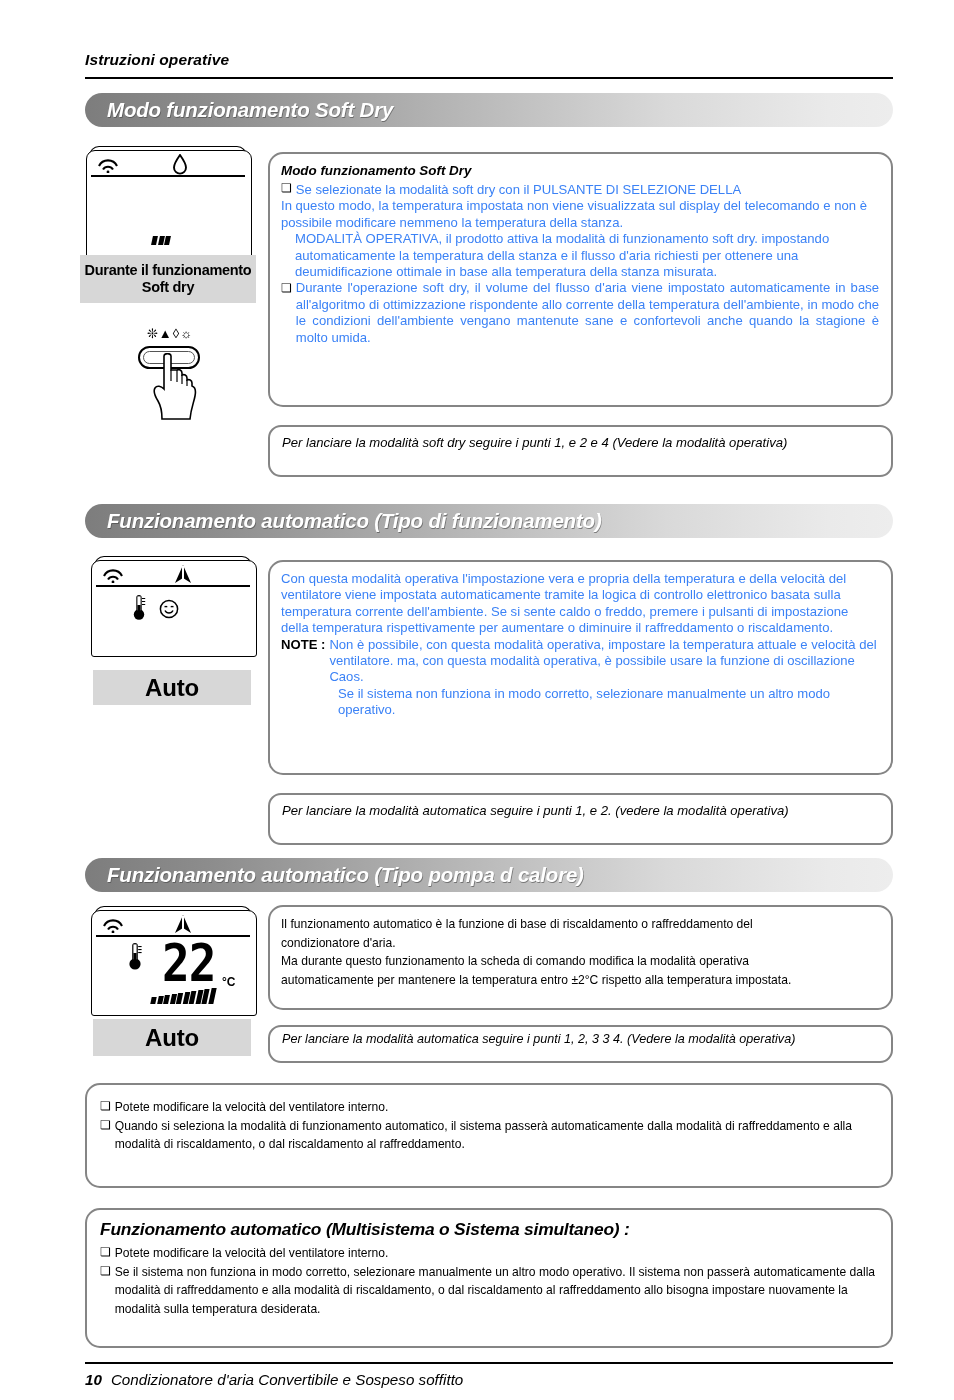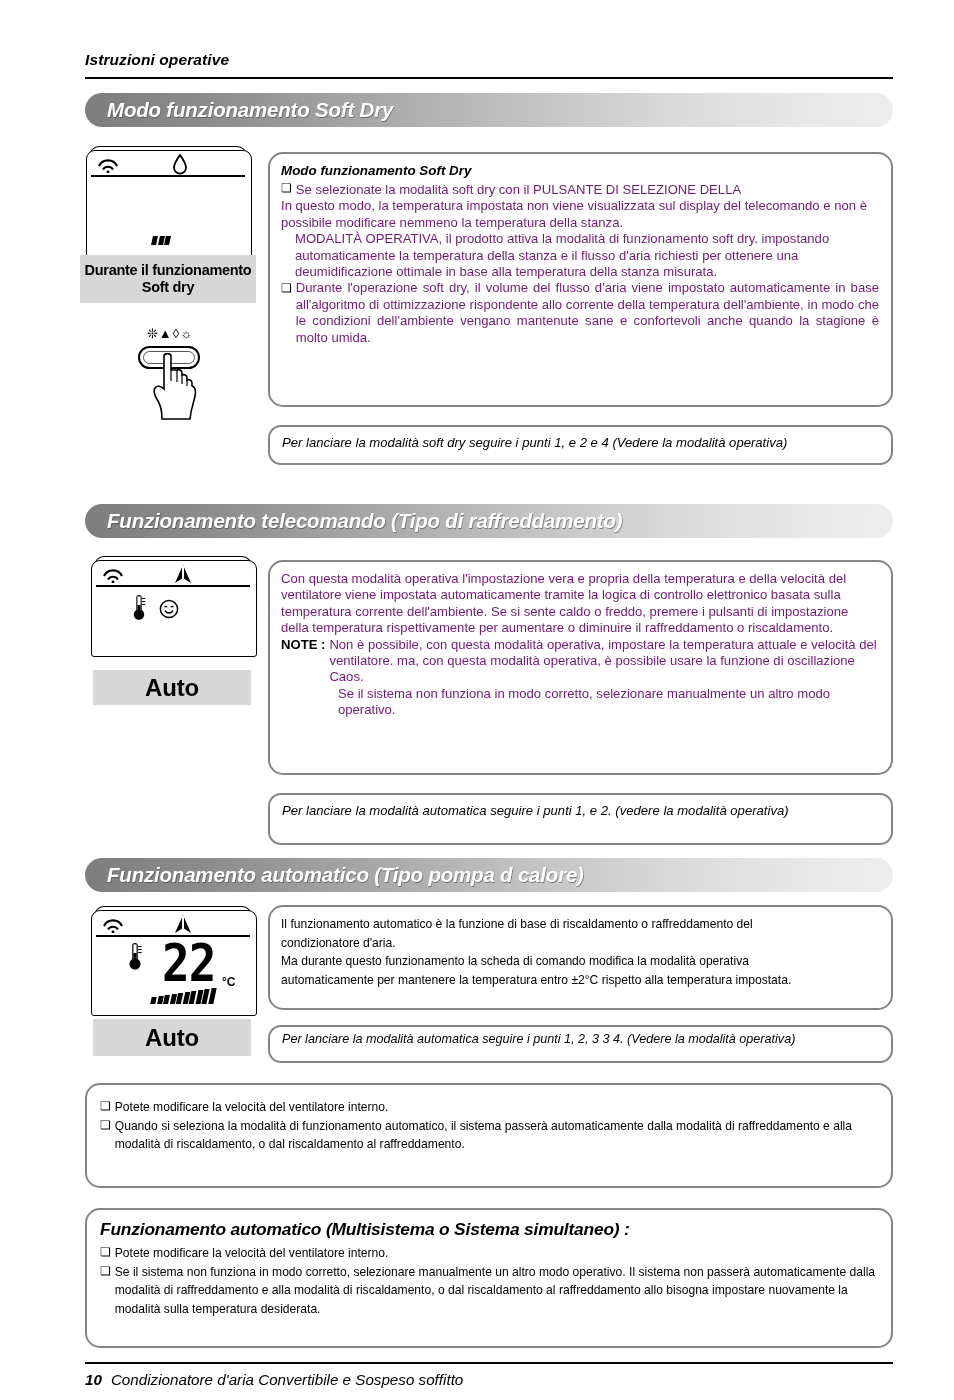--- a/index.html
+++ b/index.html
@@ -68,21 +68,21 @@
     box-sizing: border-box;
     border: 2.1px solid #858585;
     border-radius: 13px;
     background: #ffffff;
   }
   .box.soft { border-radius: 15px; }
 
   .txt {
     font-size: 13.1px;
     line-height: 16.4px;
-    color: #701a75;
+    color: #3b82f6;
   }
   .txt-sm {
     font-size: 12.1px;
     line-height: 18.6px;
   }
   .txt-j { text-align: justify; }
   .ital {
     font-style: italic;
     font-size: 13.1px;
     line-height: 16.6px;
@@ -320,26 +320,26 @@
       </div>
       <div class="txt" style="margin-top:0px;">In questo modo, la temperatura impostata non viene visualizzata sul display del telecomando e non è possibile modificare nemmeno la temperatura della stanza.</div>
       <div class="txt indent" style="padding-left:14px;">MODALITÀ OPERATIVA, il prodotto attiva la modalità di funzionamento soft dry. impostando automaticamente la temperatura della stanza e il flusso d'aria richiesti per ottenere una deumidificazione ottimale in base alla temperatura della stanza misurata.</div>
       <div class="bullet-row" style="margin-top:0px;">
         <span class="bullet">❏</span>
         <span class="bullet-body txt txt-j">Durante l'operazione soft dry, il volume del flusso d'aria viene impostato automaticamente in base all'algoritmo di ottimizzazione rispondente allo corrente della temperatura dell'ambiente, in modo che le condizioni dell'ambiente vengano mantenute sane e  confortevoli anche quando la stagione è molto umida.</span>
       </div>
     </div>
   </div>
 
-  <div class="box" style="left:268px; top:418px; width:625px; height:40px;">
+  <div class="box" style="left:268px; top:418px; width:625px; height:52px;">
     <div class="ital" style="padding:8px 13px 0 12px;">Per lanciare la modalità soft dry seguire i punti 1, e 2 e 4 (Vedere la modalità operativa)</div>
   </div>
 
   <div class="bar" style="left:85px; top:497px; width:808px;">
-    <span class="bar-label">Funzionamento telecomando (Tipo di raffreddamento)</span>
+    <span class="bar-label">Funzionamento automatico (Tipo di funzionamento)</span>
   </div>
 
   <div class="remote" style="left:91px; top:553px; width:164px; height:95px;">
     <div class="remote-cap"></div>
     <div class="remote-shell"></div>
     <div class="lcd-topbar"></div>
     <svg class="lcd-icon" style="left:11px; top:7px;" width="22" height="16" viewBox="0 0 22 16">
       <path d="M2 9 A10 10 0 0 1 20 9" stroke="#000" stroke-width="2.1" fill="none"></path>
       <path d="M6 12.5 A6 6 0 0 1 16 12.5" stroke="#000" stroke-width="2.1" fill="none"></path>
       <circle cx="11" cy="15" r="1.4" fill="#000"></circle>

